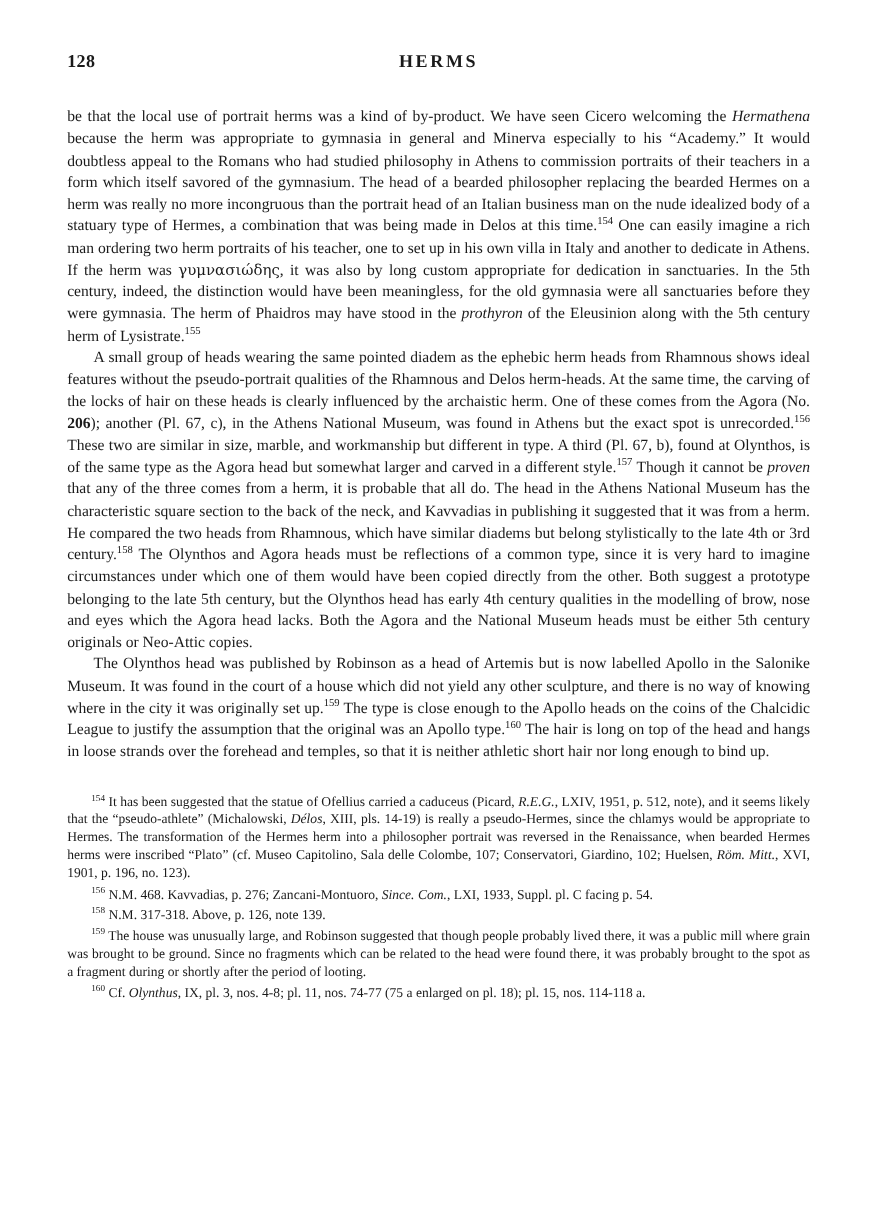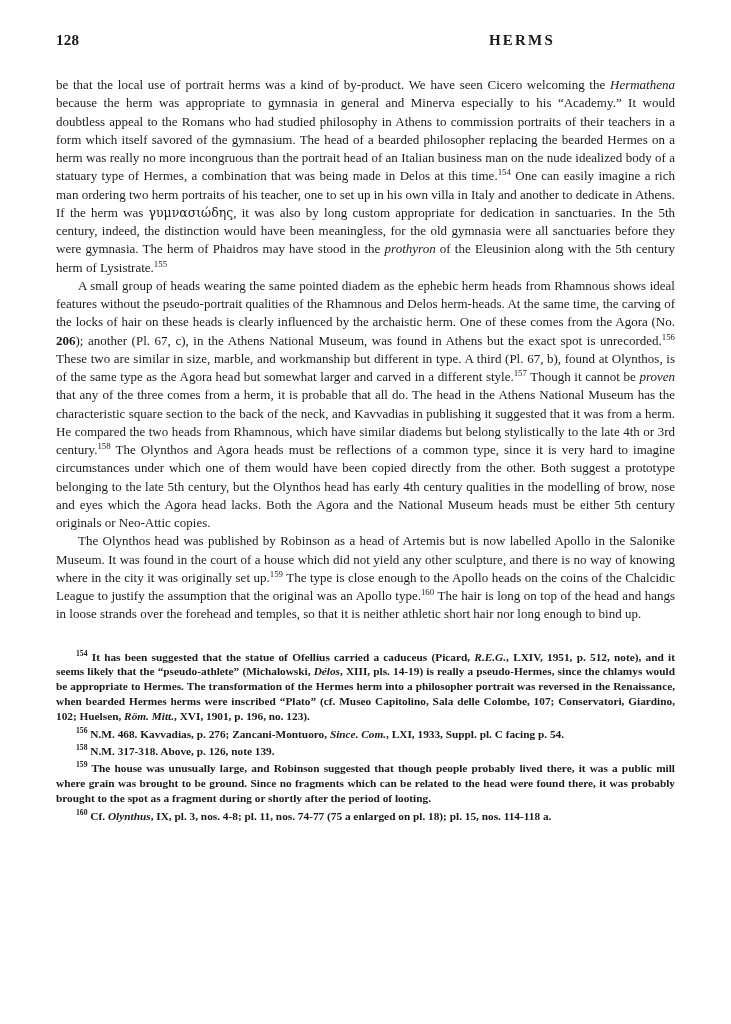--- a/index.html
+++ b/index.html
@@ -12,38 +12,38 @@
     height: 1024px;
     font-family: "Liberation Serif", serif;
     color: #1a1a1a;
     position: relative;
     overflow: hidden;
   }
   .page {
     width: 731px;
     height: 1024px;
     box-sizing: border-box;
-    padding: 32px 56px 20px 56px;
+    padding: 44px 56px 20px 56px;
     position: relative;
   }
   .header {
     display: flex;
     align-items: baseline;
     margin-bottom: 26px;
     height: 18px;
   }
   .folio {
     font-size: 15px;
     font-weight: bold;
     letter-spacing: 0.3px;
     width: 120px;
   }
   .running-head {
     flex: 1;
-    text-align: right;
+    text-align: center;
     font-size: 15px;
     font-weight: bold;
     letter-spacing: 2.2px;
     margin-right: 120px;
   }
   .body-text p {
     margin: 0;
     font-size: 13px;
     line-height: 1.405;
     text-align: justify;
@@ -58,21 +58,20 @@
   }
   .notes {
     margin-top: 26px;
     font-size: 11.3px;
     line-height: 1.32;
     text-align: justify;
   }
   .note {
     margin: 0 0 2.5px 0;
     text-indent: 20px;
-    font-weight: bold;
   }
   .note:first-child {
     text-indent: 20px;
   }
   sup {
     font-size: 0.68em;
     vertical-align: super;
     line-height: 0;
   }
   .gr { font-family: "DejaVu Serif", serif; font-size: 0.96em; }

